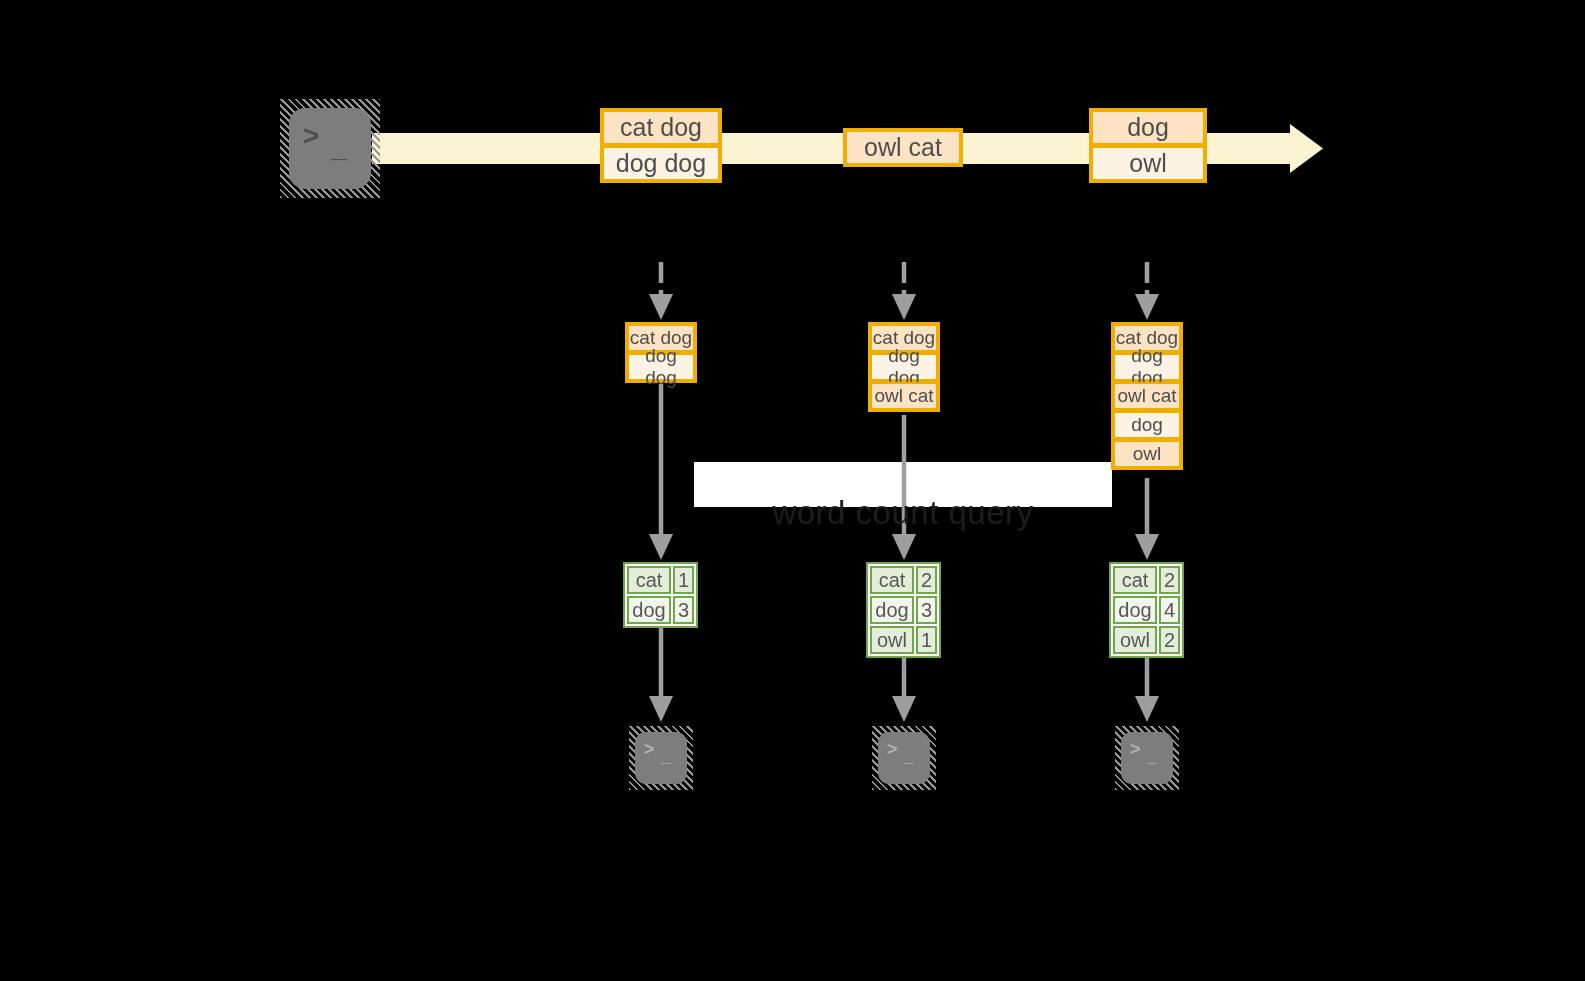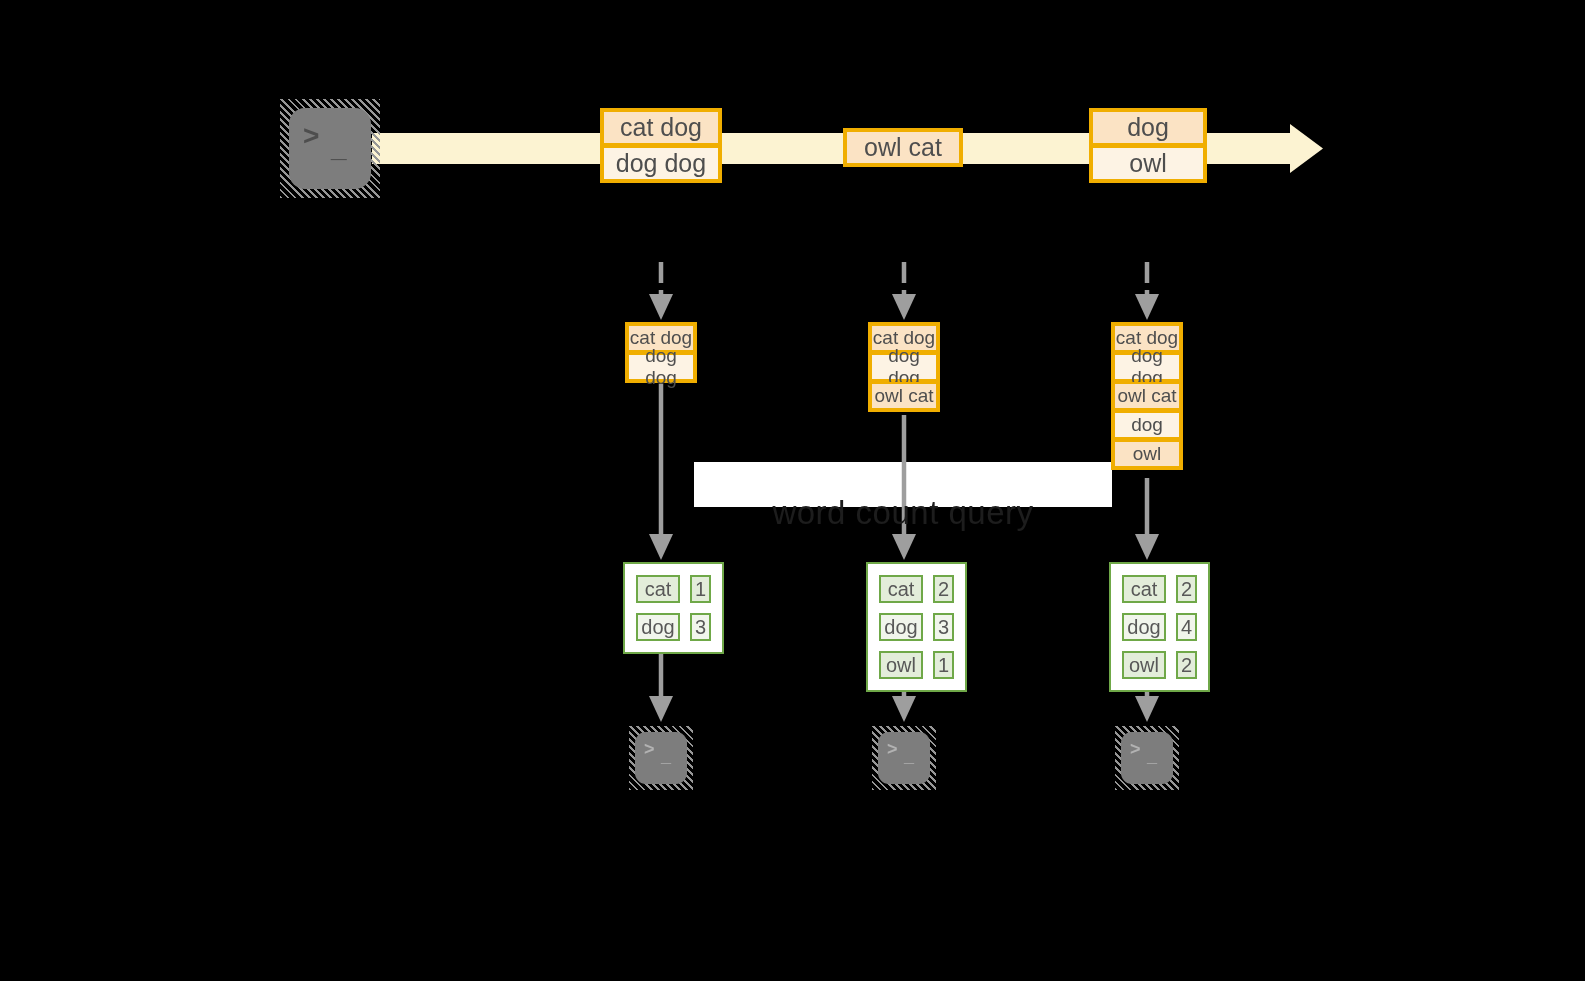--- a/index.html
+++ b/index.html
@@ -22,21 +22,21 @@
     color:#4e4e4e;
   }
   .ocell.peach{background:#fbe3c4;}
   .ocell.cream{background:#fdf3e4;text-align:center;}
   .obox.big .ocell{height:35px;font-size:25px;}
   .obox.small .ocell{height:28px;font-size:19px;}
 
   
   .gtable{
     position:absolute;z-index:5;background:#ffffff;border:2px solid #6fa848;
-    padding:11px;display:grid;grid-template-columns:44px 21px;gap:10px;box-sizing:border-box;
+    padding:2px;display:grid;grid-template-columns:44px 21px;gap:2px;box-sizing:border-box;
   }
   .gcell{
     border:2px solid #6fa848;box-sizing:border-box;height:28px;
     display:flex;align-items:center;justify-content:center;
     font-size:20px;color:#585858;
   }
   .gcell.tint{background:#e3edda;}
   .gcell.lite{background:#f1f5ec;}
 
   

